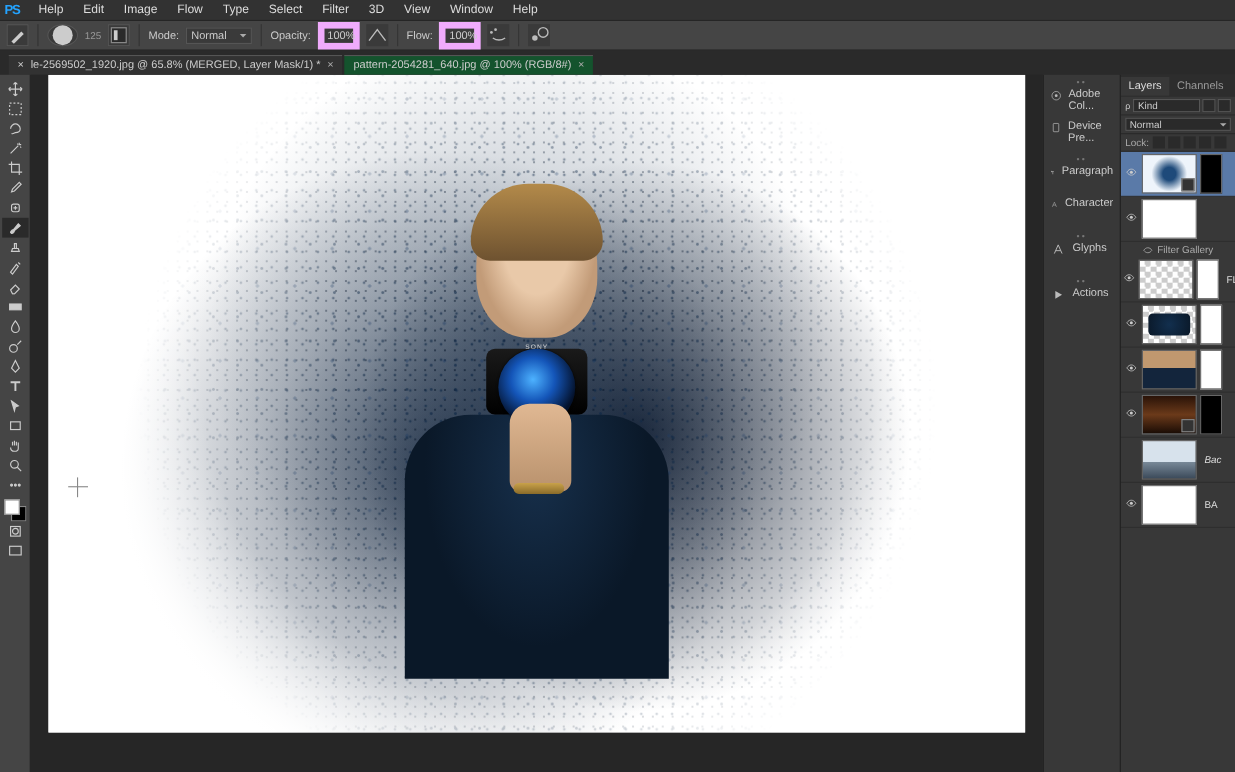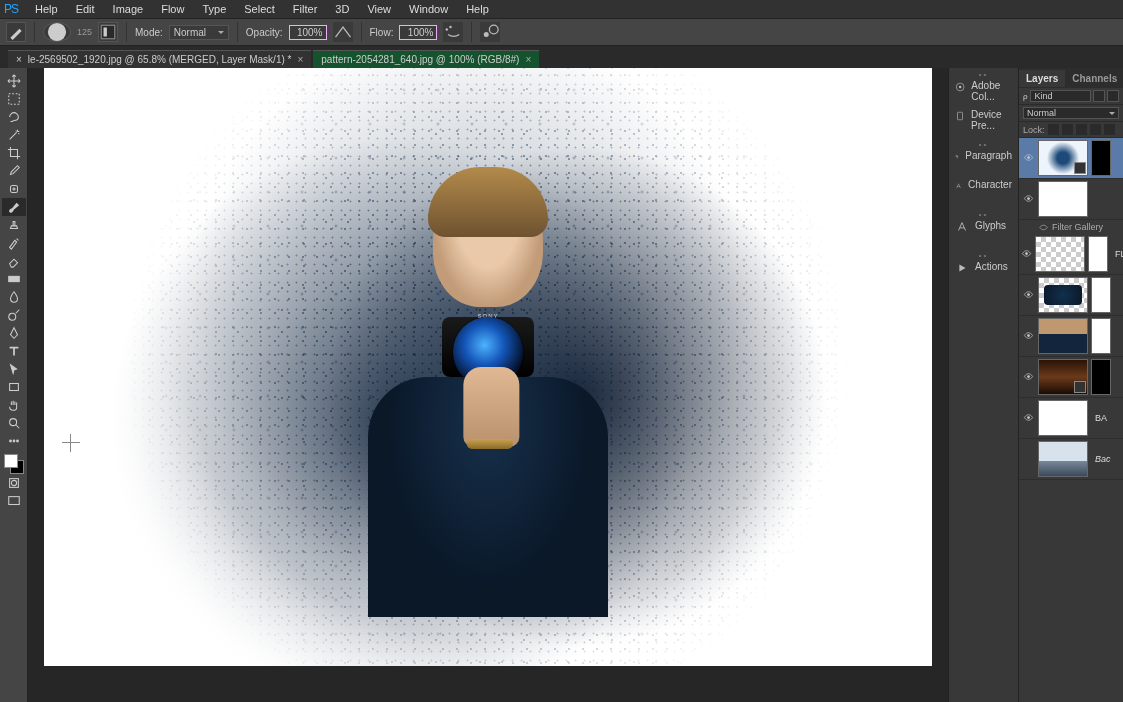--- a/index.html
+++ b/index.html
@@ -1,30 +1,30 @@
 <!DOCTYPE html>
 <html><head>
 <meta charset="utf-8">
 <style>
 * { margin:0; padding:0; box-sizing:border-box; font-family:"Segoe UI",Tahoma,sans-serif; user-select:none; }
 body { width:1123px; height:702px; background:#323232; color:#ccc; font-size:11px; overflow:hidden; }
 
 
 .menubar { height:18px; background:#323232; display:flex; align-items:center; padding:0 4px; gap:0; }
-.menubar .logo { color:#24a3ff; font-weight:normal; margin-right:8px; font-size:12px; letter-spacing:-1px;}
+.menubar .logo { color:#24a3ff; font-weight:bold; margin-right:8px; font-size:12px; letter-spacing:-1px;}
 .menubar .mitem { padding:2px 9px; color:#ddd; cursor:default; font-size:11px;}
 
 
 .optbar { height:28px; background:#454545; border-top:1px solid #222; border-bottom:1px solid #222; display:flex; align-items:center; padding:0 6px; gap:6px; font-size:10px; color:#ccc;}
 .optbar .ico { width:20px; height:20px; display:flex; align-items:center; justify-content:center; border:1px solid #555; background:#3a3a3a; }
 .optbar .sep { width:1px; height:20px; background:#333; margin:0 2px;}
 .optbar .dropdown { background:#3a3a3a; border:1px solid #555; padding:1px 14px 1px 4px; position:relative; font-size:10px; min-width:60px;}
 .optbar .dropdown:after { content:""; position:absolute; right:4px; top:5px; border:3px solid transparent; border-top-color:#aaa; }
 .optbar .smallnum { font-size:9px; color:#999; }
-.optbar .pct { background:#3a3a3a; border:1px solid #f0abfc; padding:1px 3px; font-size:10px; width:38px; text-align:right; }
+.optbar .pct { background:#3a3a3a; border:6px solid #f0abfc; padding:1px 3px; font-size:10px; width:38px; text-align:right; }
 
 
 .tabbar { height:22px; background:#2a2a2a; display:flex; align-items:flex-end; padding-left:8px; }
 .tabbar .tab { background:#14532d; padding:3px 8px; color:#ccc; font-size:10px; display:flex; align-items:center; gap:6px; margin-right:2px; border-top:1px solid #555; }
 .tabbar .tab.active { background:#323232; }
 .tabbar .tab .close { color:#aaa; font-size:10px; }
 
 
 .main { display:flex; height:calc(702px - 18px - 28px - 22px); }
 
@@ -77,21 +77,21 @@
 
 
 .panelstrip { width:70px; background:#383838; border-left:1px solid #222; display:flex; flex-direction:column; }
 .panelstrip .pitem { height:29px; display:flex; align-items:flex-start; gap:6px; padding:0 6px; font-size:10px; color:#ccc; border-bottom:none;}
 .panelstrip .pitem svg { width:14px; height:14px; fill:#bbb; }
 .panelstrip .gripper { height:12px; display:flex; justify-content:center; align-items:center; color:#777; font-size:8px; letter-spacing:2px; }
 
 
 .rightcol { width:105px; background:#383838; border-left:1px solid #222; display:flex; flex-direction:column; }
 .paneltabs { height:20px; background:#2d2d2d; display:flex; align-items:center; font-size:10px; }
-.paneltabs .pt { padding:3px 7px; color:#999;font-weight:bold; }
+.paneltabs .pt { padding:3px 7px; color:#999; }
 .paneltabs .pt.active { background:#383838; color:#ddd; }
 .filterrow { display:flex; align-items:center; gap:2px; padding:2px 4px; font-size:9px; border-bottom:1px solid #2a2a2a;}
 .filterrow .fsel { background:#2a2a2a; border:1px solid #555; padding:0 4px; font-size:9px; flex:1; }
 .filterrow .ficon { width:12px; height:12px; border:1px solid #555; background:#2a2a2a;}
 .blendrow { display:flex; align-items:center; padding:2px 4px; border-bottom:1px solid #2a2a2a;}
 .blendrow .bsel { background:#2a2a2a; border:1px solid #555; padding:0 3px; font-size:9px; flex:1; position:relative;}
 .blendrow .bsel:after{content:"";position:absolute;right:3px;top:4px;border:3px solid transparent;border-top-color:#aaa;}
 .lockrow { display:flex; align-items:center; gap:3px; padding:2px 4px; font-size:9px; color:#aaa; border-bottom:1px solid #2a2a2a;}
 .lockrow .lic { width:11px; height:11px; background:#2a2a2a; }
 .layerlist { flex:1; overflow:hidden; }
@@ -459,27 +459,27 @@
       </div>
       <div class="layeritem">
         <span class="vis"><svg viewBox="0 0 16 16">
               <path d="M2 8c2-3 4-4 6-4s4 1 6 4c-2 3-4 4-6 4s-4-1-6-4z" fill="none" stroke="#ccc"></path>
               <circle cx="8" cy="8" r="2"></circle>
             </svg></span>
         <div class="thumb hands smartbadge"></div>
         <div class="mask" style="background:#000"></div>
       </div>
       <div class="layeritem">
-        <span class="vis"><svg viewBox="0 0 16 16">
-              <path d="M2 8c2-3 4-4 6-4s4 1 6 4c-2 3-4 4-6 4s-4-1-6-4z" fill="none" stroke="#ccc"></path>
-              <circle cx="8" cy="8" r="2"></circle>
-            </svg></span>
-        <div class="thumb white"></div>
-        <span class="name">BA</span>
-      </div>
-      <div class="layeritem">
         <span class="vis" style="visibility:hidden"></span>
         <div class="thumb sky"></div>
         <span class="name" style="font-style:italic">Bac</span>
       </div>
+      <div class="layeritem">
+        <span class="vis"><svg viewBox="0 0 16 16">
+              <path d="M2 8c2-3 4-4 6-4s4 1 6 4c-2 3-4 4-6 4s-4-1-6-4z" fill="none" stroke="#ccc"></path>
+              <circle cx="8" cy="8" r="2"></circle>
+            </svg></span>
+        <div class="thumb white"></div>
+        <span class="name">BA</span>
+      </div>
     </div>
   </div>
 </div>
 
 </body></html>

